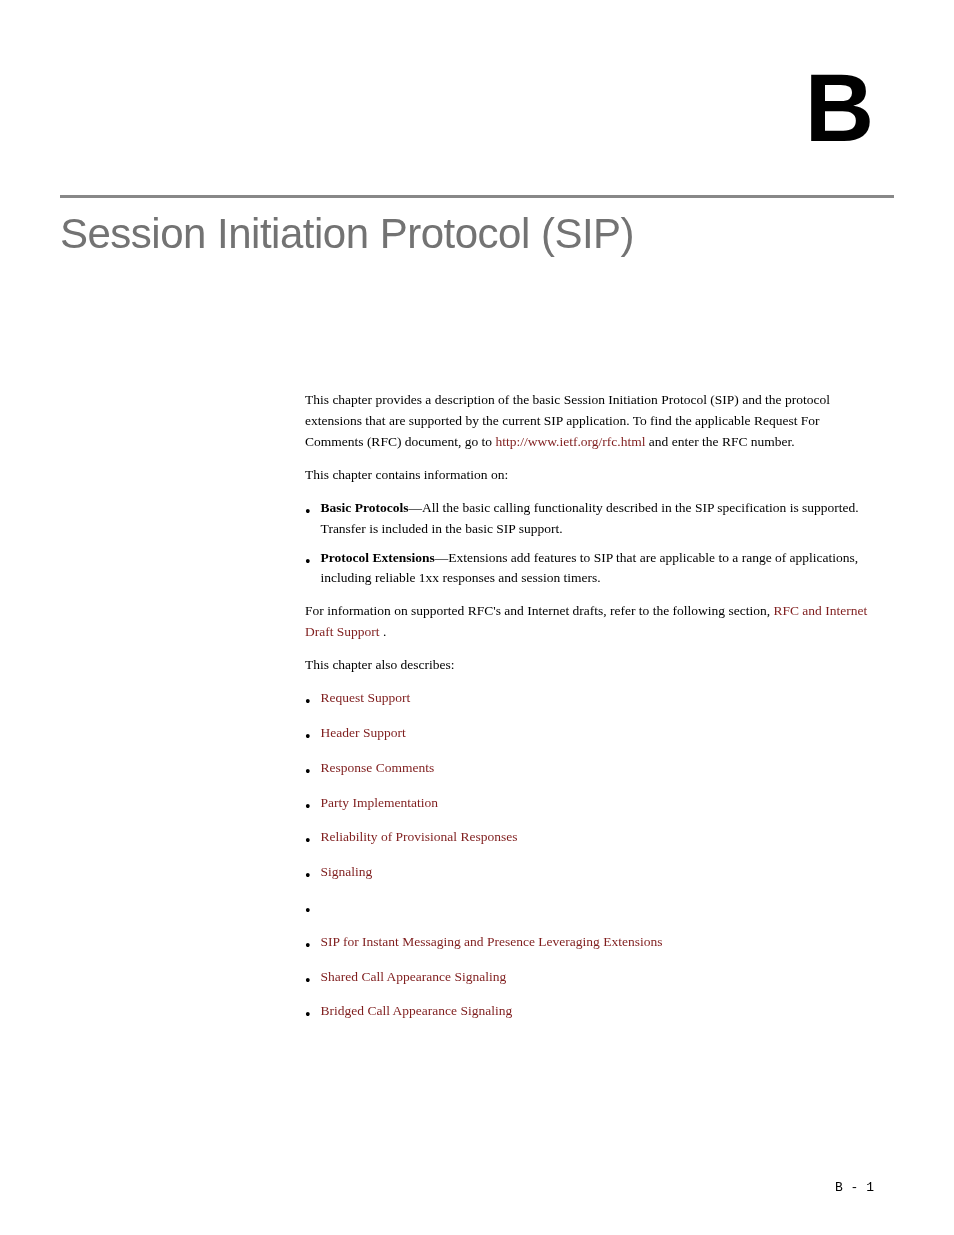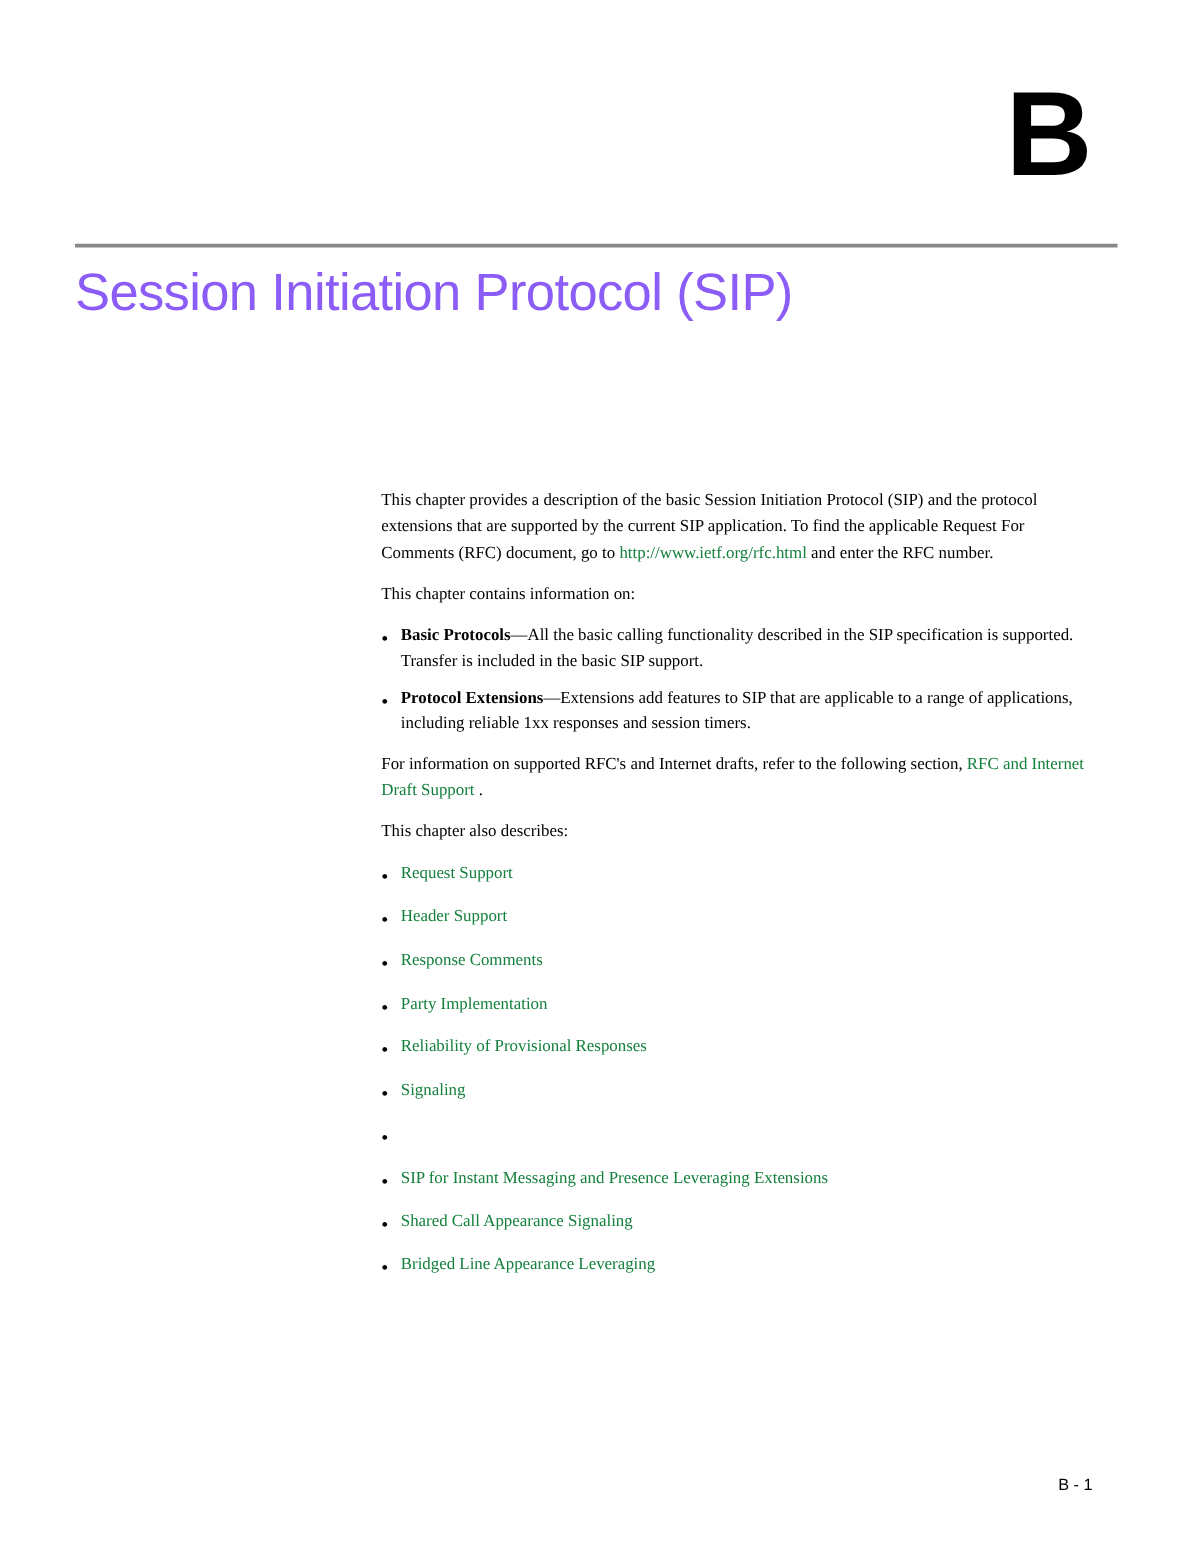--- a/index.html
+++ b/index.html
@@ -49,41 +49,41 @@
 
     
     .chapter-title {
       position: absolute;
       top: 210px;
       left: 60px;
       right: 60px;
       font-size: 42px;
       font-family: Arial, Helvetica, sans-serif;
       font-weight: 300;
-      color: #8b5cf6;
+      color: #737373;
       letter-spacing: -0.5px;
     }
 
     
     .content-area {
       position: absolute;
       top: 390px;
       left: 305px;
       right: 80px;
       font-size: 13.5px;
       line-height: 1.55;
       color: #000000;
     }
 
     .content-area p {
       margin-bottom: 12px;
     }
 
     .link {
-      color: #15803d;
+      color: #7f1d1d;
       text-decoration: none;
       font-family: Liberation Serif, serif;
     }
 
     .bullet-list {
       margin: 8px 0 12px 0;
       padding-left: 0;
       list-style: none;
     }
 
@@ -106,21 +106,21 @@
       flex: 1;
     }
 
     
     .page-footer {
       position: absolute;
       bottom: 40px;
       right: 80px;
       font-size: 13px;
       color: #000000;
-      font-family: Liberation Sans, sans-serif;
+      font-family: Liberation Mono, monospace;
     }
   </style>
 </head>
 <body>
 
 <div class="page-container">
 
   <div class="chapter-letter">B</div>
 
   <div class="top-rule"></div>
@@ -212,21 +212,21 @@
       </li>
       <li>
         <span class="bullet-dot">•</span>
         <span class="bullet-text">
           <a class="link" href="#">Shared Call Appearance Signaling</a>
         </span>
       </li>
       <li>
         <span class="bullet-dot">•</span>
         <span class="bullet-text">
-          <a class="link" href="#">Bridged Line Appearance Leveraging</a>
+          <a class="link" href="#">Bridged Call Appearance Signaling</a>
         </span>
       </li>
     </ul>
 
   </div>
 
   <div class="page-footer">B - 1</div>
 
 </div>
 

